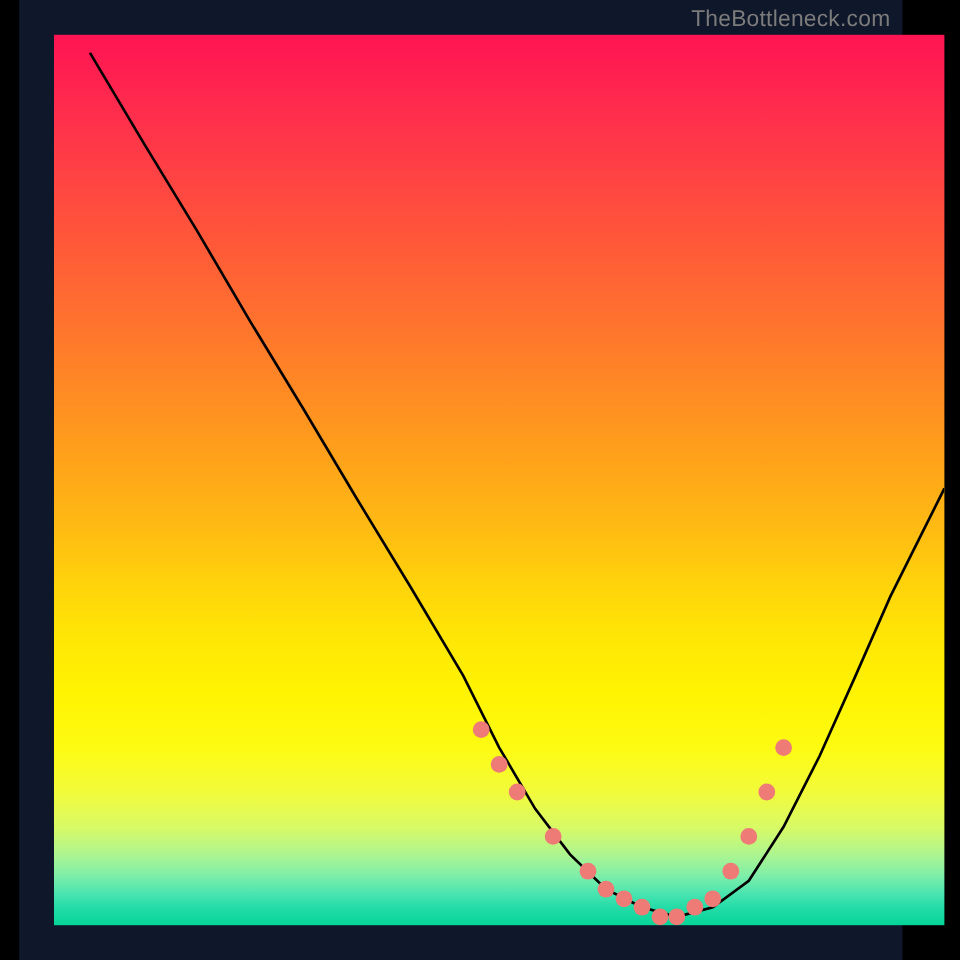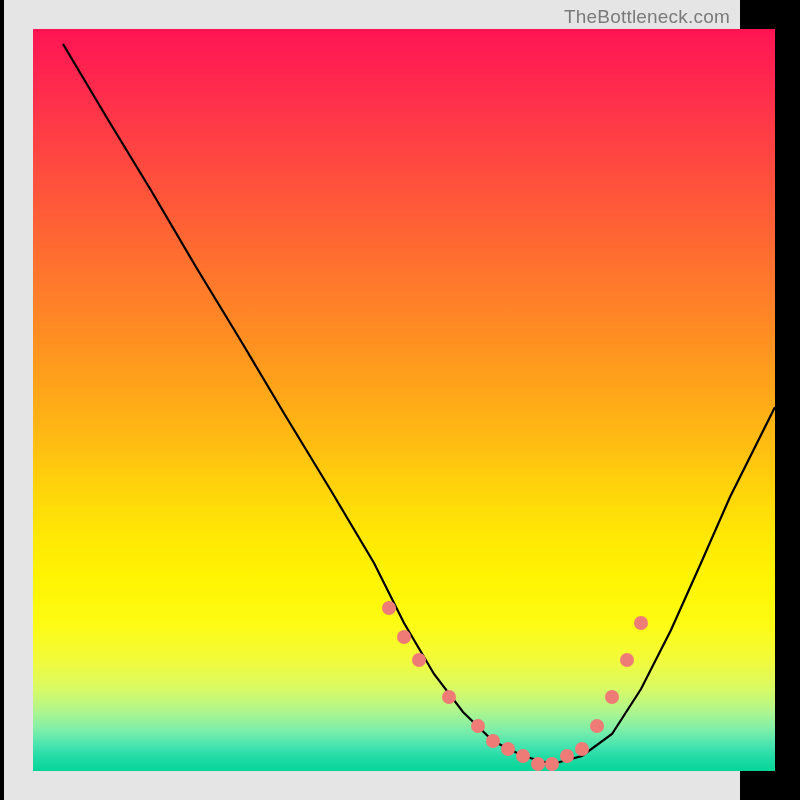--- a/index.html
+++ b/index.html
@@ -6,25 +6,25 @@
     margin: 0;
     padding: 0;
     width: 800px;
     height: 800px;
     background: #000;
     overflow: hidden;
     font-family: Arial, Helvetica, sans-serif;
   }
   .frame {
     position: absolute;
-    left: 4px;
+    left: 16px;
     top: 0;
     width: 736px;
     height: 800px;
-    background: #e5e5e5;
+    background: #0f172a;
   }
   .plot-area {
     position: absolute;
     left: 29px;
     top: 29px;
     width: 742px;
     height: 742px;
     
     background: linear-gradient(
       to bottom,

